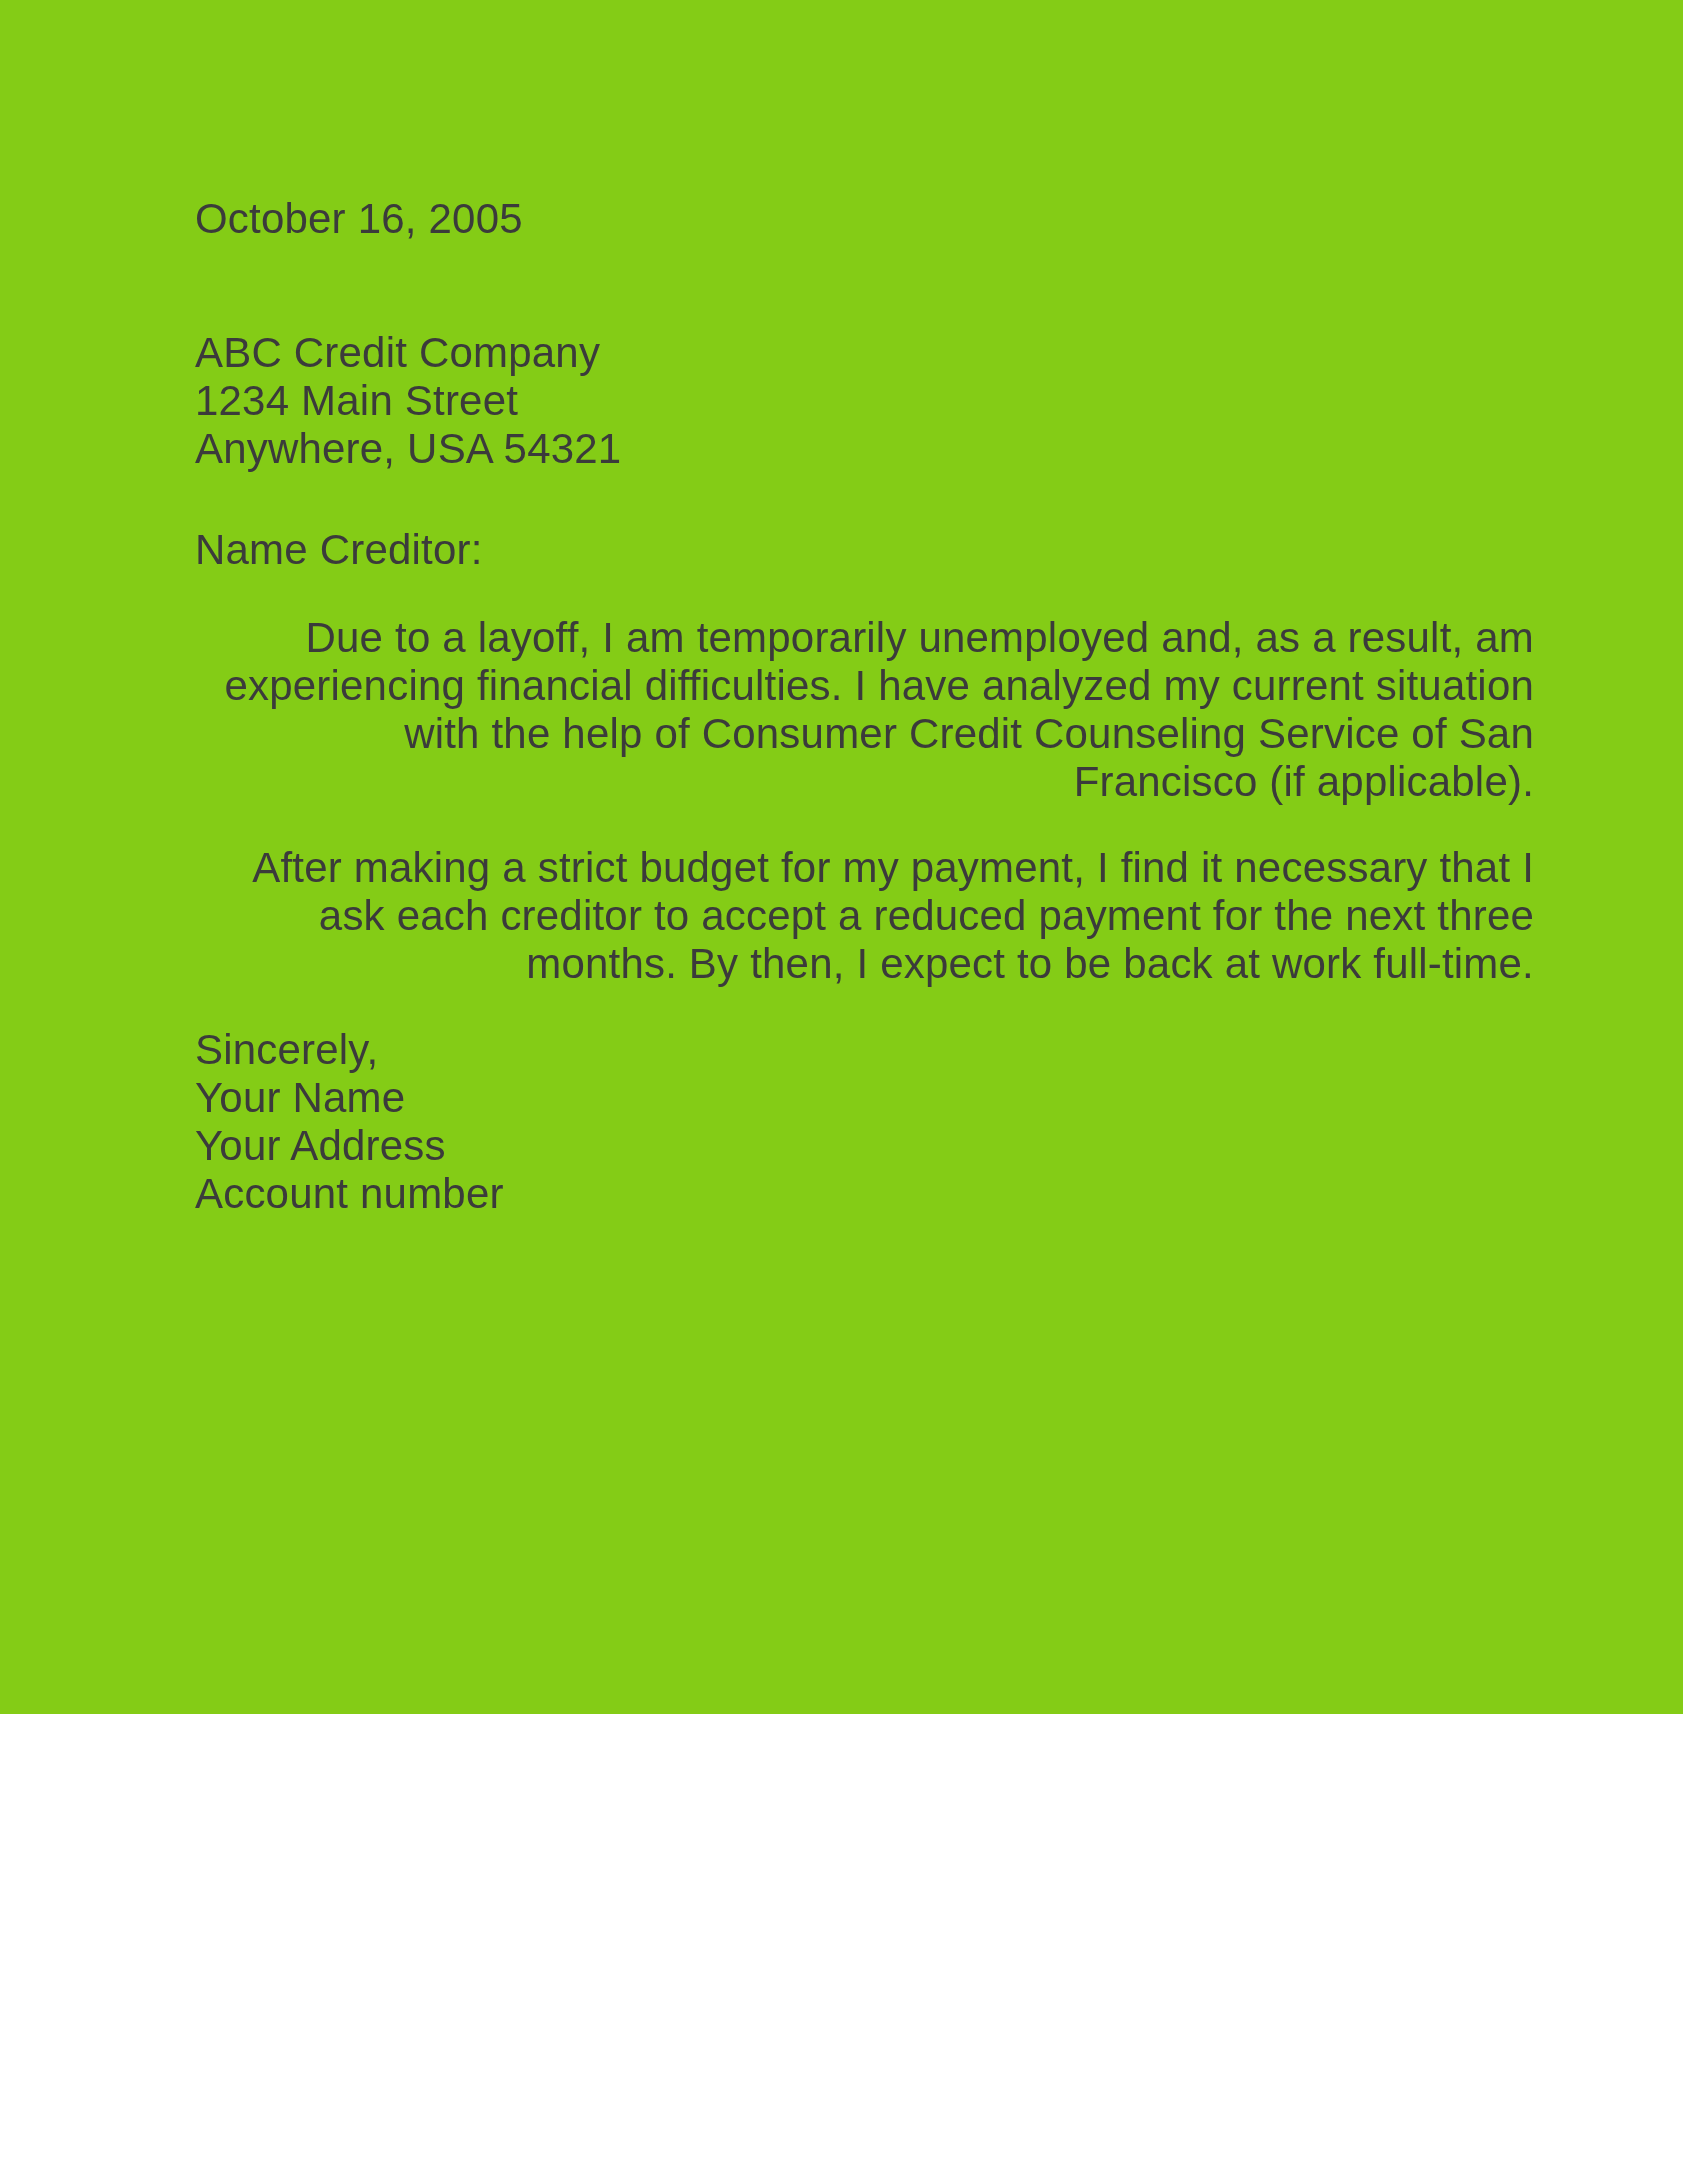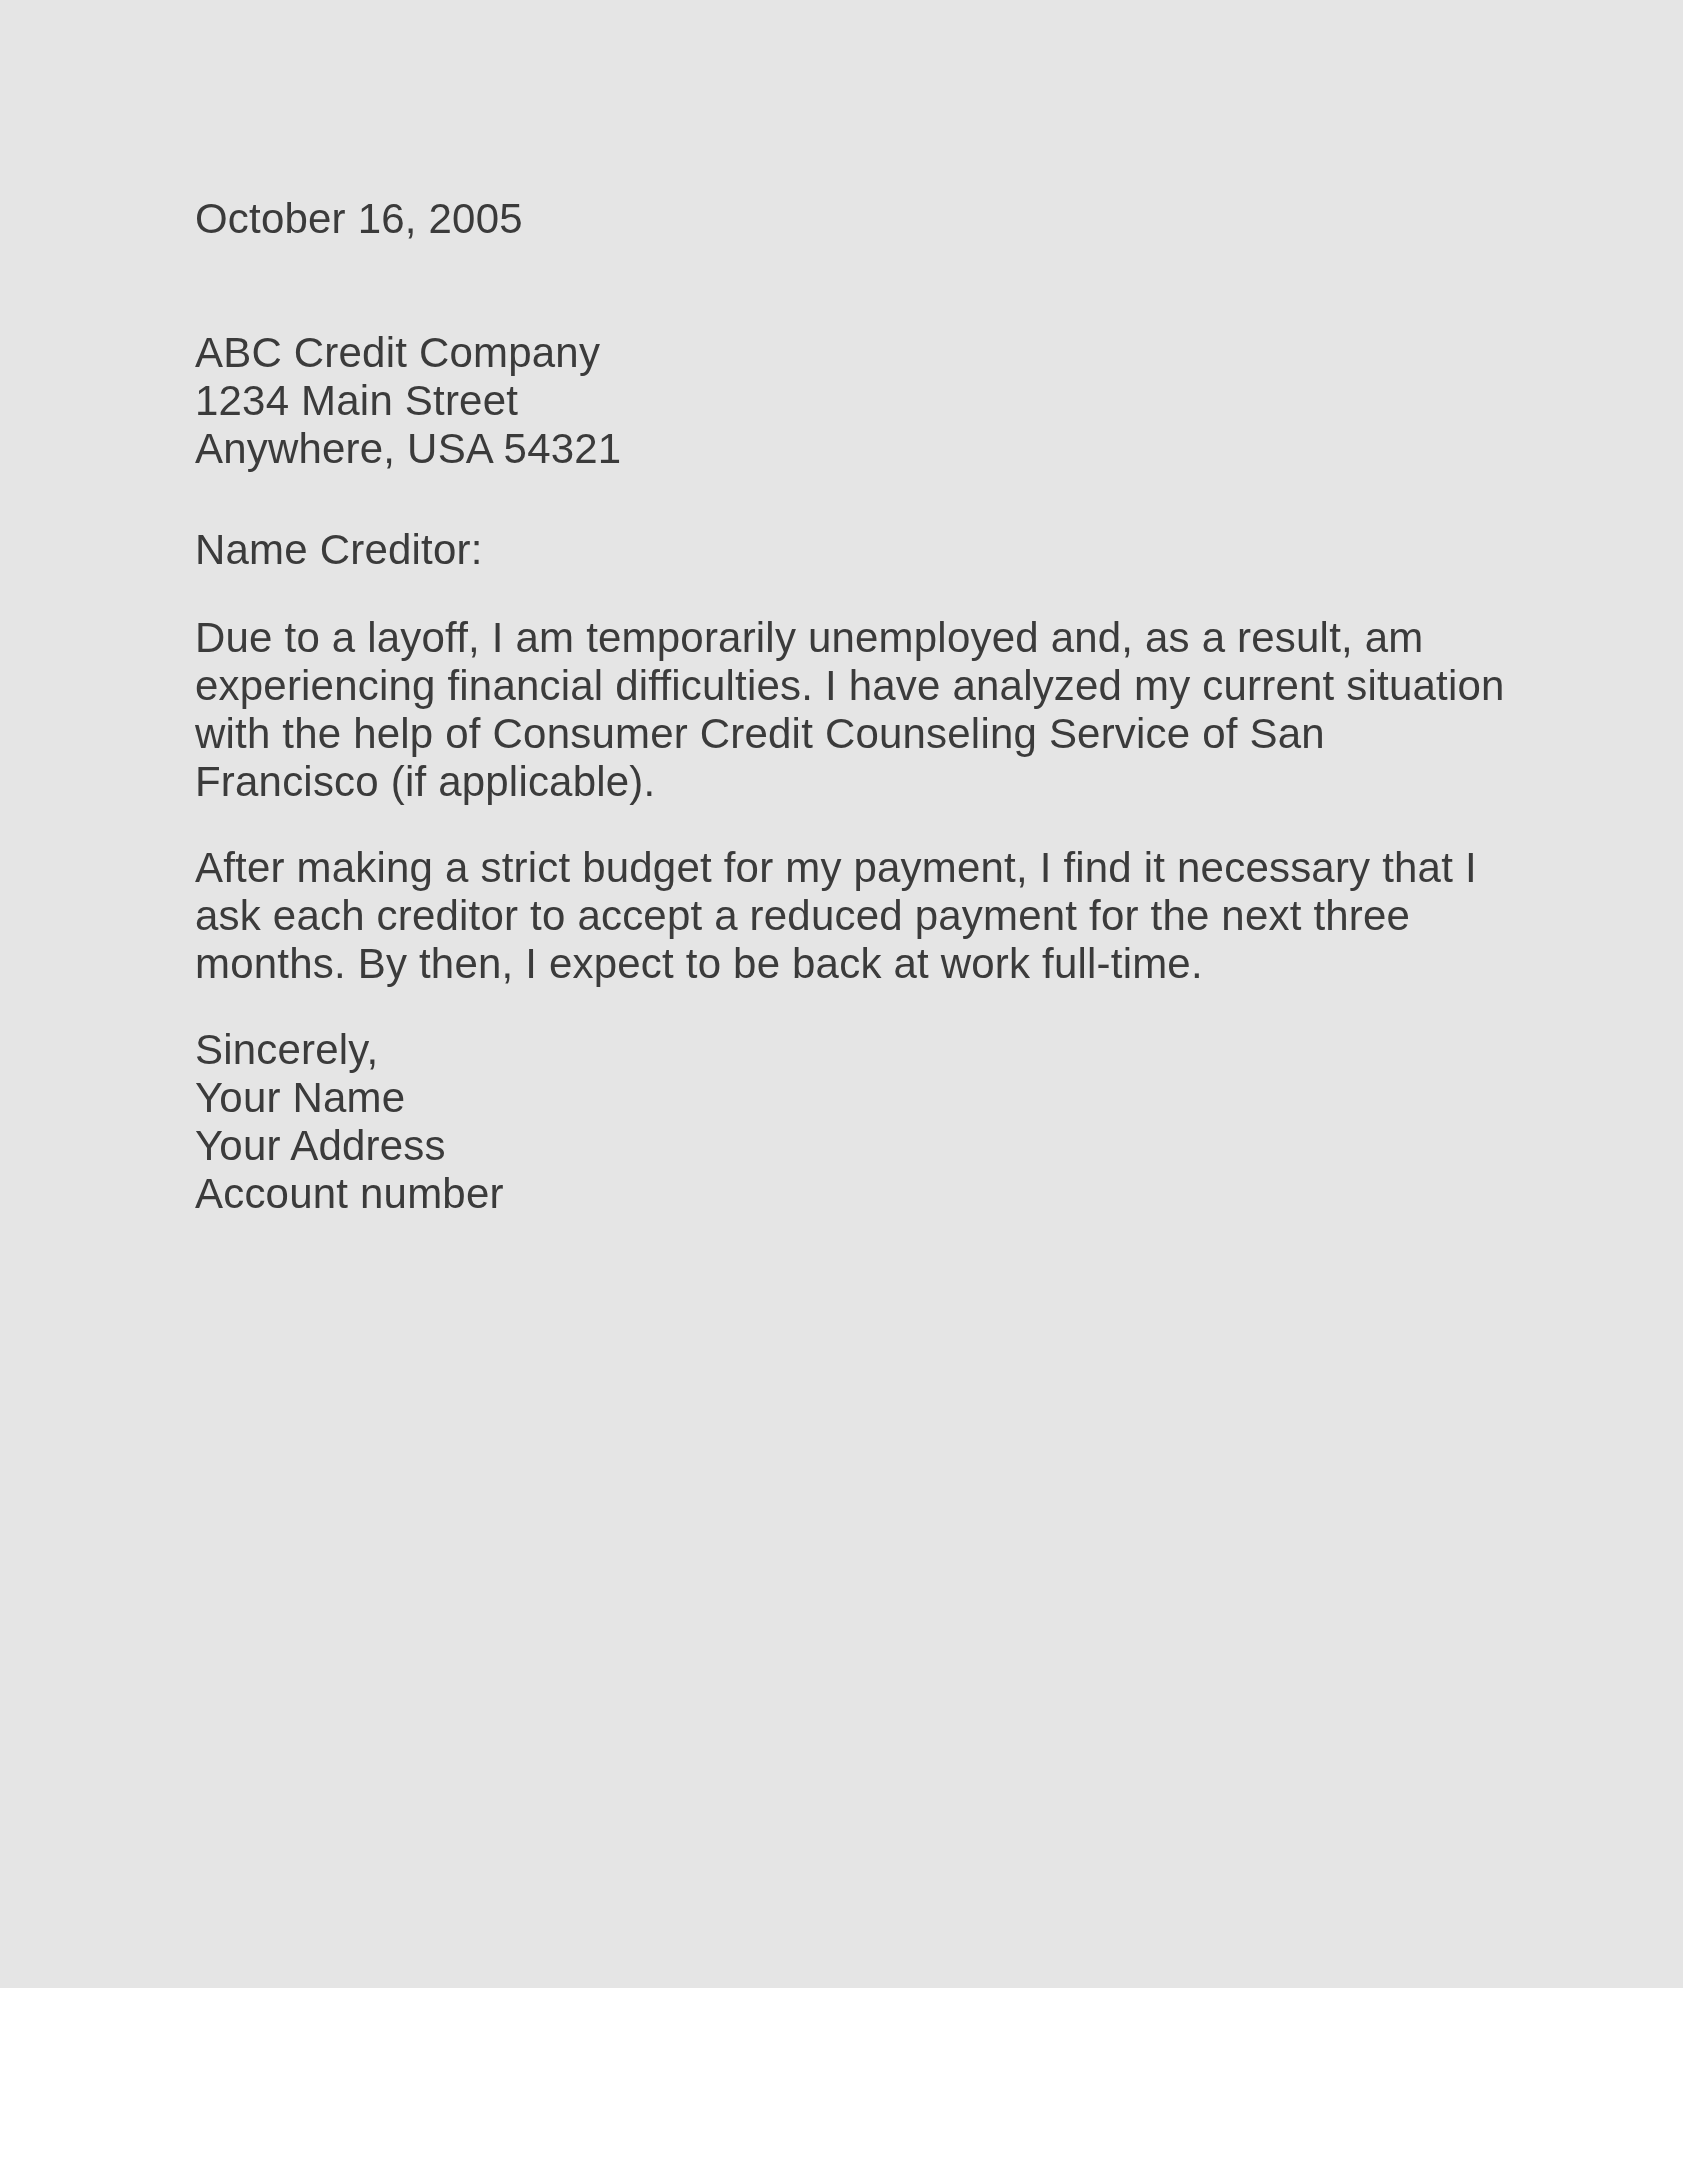--- a/index.html
+++ b/index.html
@@ -8,36 +8,36 @@
     background: #ffffff;
   }
   body {
     width: 1683px;
     height: 2178px;
     overflow: hidden;
   }
   .page {
     box-sizing: border-box;
     width: 1683px;
-    height: 1988px;
-    background: #e5e5e5;
+    height: 1714px;
+    background: #84cc16;
     padding: 195px 149px 0 195px;
     font-family: "Liberation Sans", sans-serif;
     font-size: 42px;
     line-height: 48px;
     color: #3b3b3b;
     letter-spacing: 0.2px;
   }
   .block, .line {
     white-space: pre-line;
   }
   .date-line      { margin-bottom: 86px; }
   .recipient      { margin-bottom: 53px; }
   .salutation     { margin-bottom: 40px; }
-  .para           { margin-bottom: 38px; }
+  .para           { margin-bottom: 38px; text-align: right; }
   .signature      { margin-bottom: 0; }
 </style>
 </head>
 <body>
 
 <div class="page">
 
   <div class="line date-line">October 16, 2005</div>
 
   <div class="block recipient">ABC Credit Company

